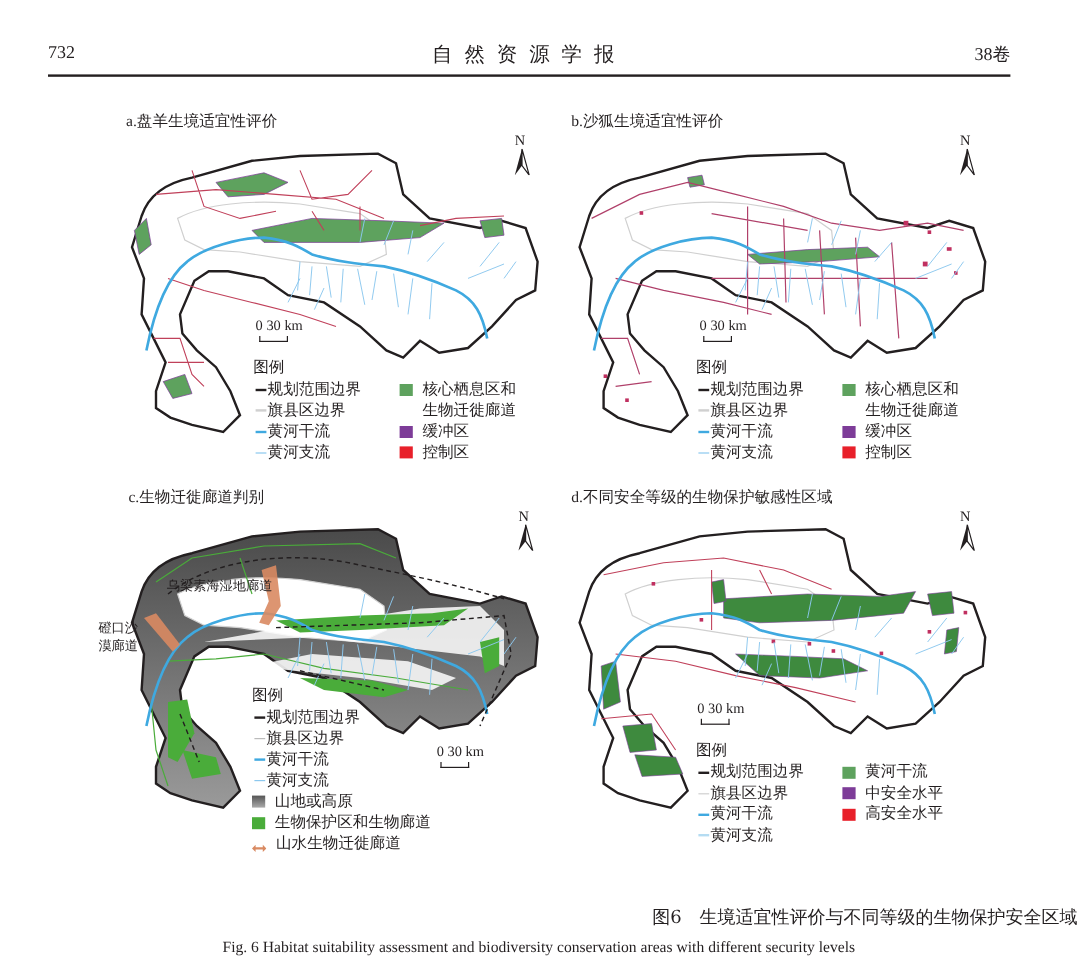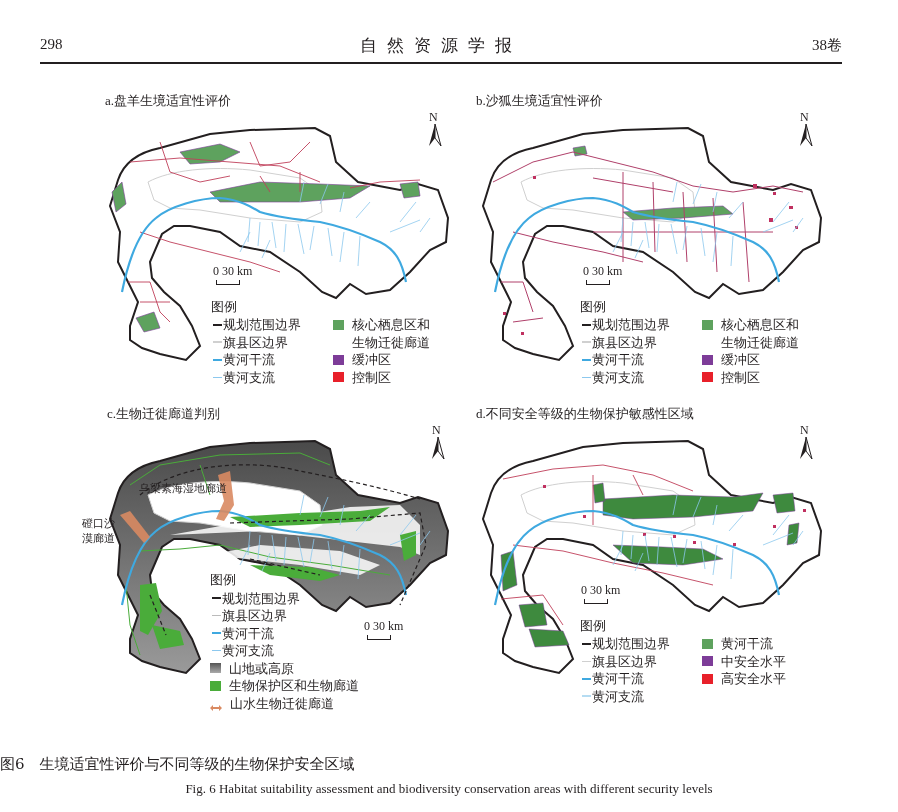--- a/index.html
+++ b/index.html
@@ -23,29 +23,29 @@
 
   .legend { position:absolute; font-size:13px; line-height:17.5px; }
   .legend .lh { margin-bottom:1px; }
   .legend .row { display:flex; align-items:center; white-space:nowrap; }
   .legend .sym { display:inline-block; width:12px; margin-right:8px; }
   .legend .line { height:2px; width:9px; margin:0 1.5px; }
   .legend .sq { width:11px; height:10px; }
   .legend .col { position:absolute; }
 
   .map { position:absolute; }
-  .caption-cn { position:absolute; top:755px; left:0; right:0; text-align:left; font-size:15px; }
+  .caption-cn { position:absolute; top:755px; left:0; right:0; text-align:right; font-size:15px; }
   .caption-en { position:absolute; top:781px; left:0; right:0; text-align:center; font-size:13px; font-family:"Liberation Serif",serif; }
   .oblab { position:absolute; font-size:11px; white-space:nowrap; }
 </style>
 </head>
 <body>
 
 <div class="hdr">
-  <span class="pg">298</span>
+  <span class="pg">732</span>
   <span class="jr">自然资源学报</span>
   <span class="vol">38卷</span>
 </div>
 <div class="hdr-rule"></div>
 
 <svg width="0" height="0" style="position:absolute">
   <defs>
     <path id="outline" d="M18,58 C24,40 40,30 60,26 L110,12 L150,8 L215,6 L230,14 L236,40 L258,60 L300,68 L318,62 L338,68 L348,96 L346,120 L330,128 L310,150 L290,168 L266,172 L250,162 L236,176 L222,170 L200,150 L170,130 L140,124 L120,110 L90,104 L74,104 L62,112 L50,140 L52,156 L64,170 L80,184 L92,204 L100,224 L86,238 L60,232 L42,226 L30,218 L30,204 L38,180 L28,160 L18,140 L20,110 L10,84 Z"></path>
     <path id="outline-inner" d="M48,60 C70,48 110,44 150,48 L200,56 L220,70 L222,90 L200,100 L150,96 L100,88 L70,86 L54,78 Z"></path>
     <path id="river-main" d="M22,170 C28,140 38,110 56,96 C70,84 100,76 120,76 C140,78 150,84 160,90 C180,96 200,98 220,100 C240,104 262,112 280,120 C296,128 302,140 306,160"></path>

